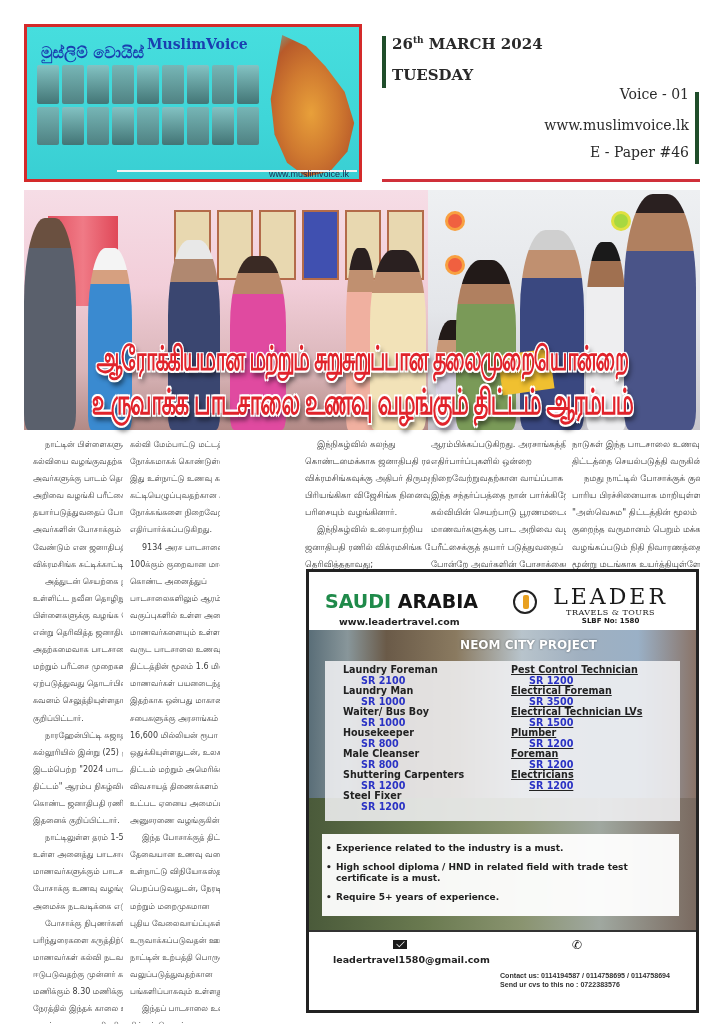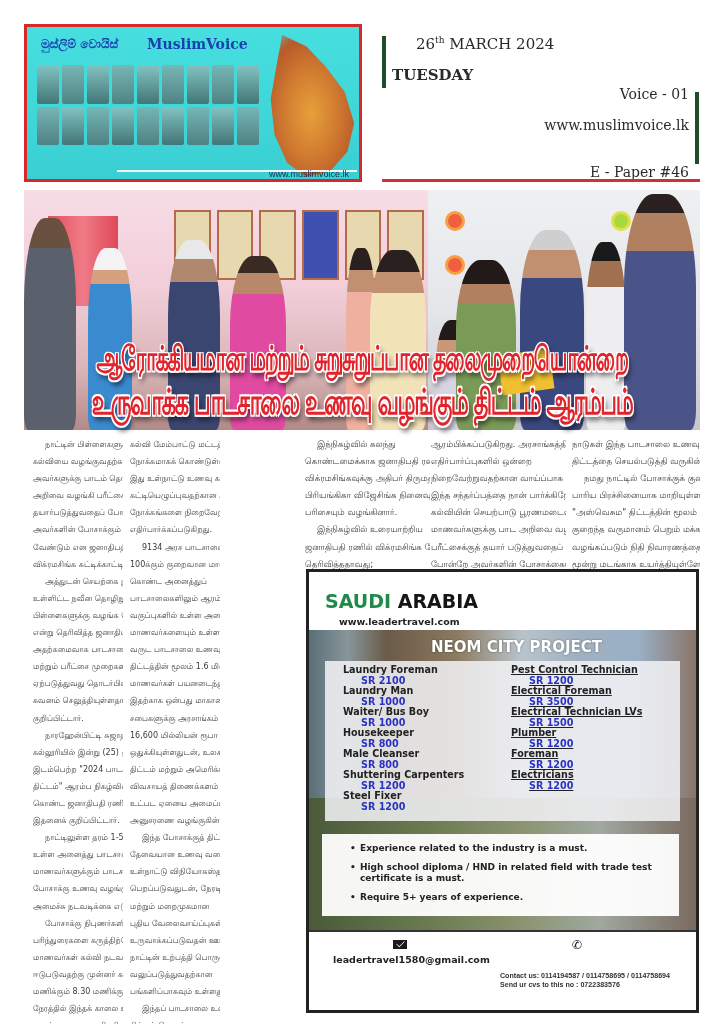--- a/index.html
+++ b/index.html
@@ -5,43 +5,43 @@
   * { box-sizing: border-box; margin: 0; padding: 0; }
   html, body { width: 724px; height: 1024px; background: #ffffff; overflow: hidden; }
   body { position: relative; font-family: "DejaVu Sans", sans-serif; color: #222; }
 
   
   .masthead-logo {
     position: absolute; left: 24px; top: 24px; width: 338px; height: 158px;
     border: 3px solid #d42a2a; background: linear-gradient(180deg, #46dede 0%, #3fd6d8 60%, #39cfd3 100%);
     overflow: hidden;
   }
-  .logo-sinhala { position: absolute; left: 14px; top: 10px; font-size: 12px; font-weight: bold; color: #1a3fb0; font-family: "DejaVu Sans", sans-serif; }
+  .logo-sinhala { position: absolute; left: 14px; top: 16px; font-size: 16px; font-weight: bold; color: #1a3fb0; font-family: "DejaVu Sans", sans-serif; }
   .logo-english { position: absolute; left: 120px; top: 9px; font-size: 14px; font-weight: bold; color: #1a3fb0; font-family: "DejaVu Serif", serif; }
   .logo-portraits { position: absolute; left: 10px; top: 38px; width: 222px; height: 80px; display: grid; grid-template-columns: repeat(9, 1fr); grid-template-rows: 1fr 1fr; gap: 3px; }
   .portrait { background: linear-gradient(180deg, #8aa 0%, #566 100%); border-radius: 2px; opacity: 0.75; }
   .portrait:nth-child(odd) { background: linear-gradient(180deg, #9bb 0%, #455 100%); }
   .logo-map {
     position: absolute; left: 236px; top: 8px; width: 96px; height: 142px;
     background: radial-gradient(ellipse at 50% 55%, #e8a03a 0%, #d07a30 40%, #b85a2a 70%, rgba(200,120,50,0) 100%);
     clip-path: polygon(20% 0%, 45% 8%, 65% 22%, 85% 40%, 95% 62%, 88% 82%, 70% 96%, 45% 100%, 25% 90%, 12% 70%, 8% 45%, 14% 22%);
   }
   .logo-tamil { position: absolute; left: 14px; top: 110px; font-size: 31px; font-weight: bold; color: #1a3fb0; letter-spacing: 1px; font-family: "DejaVu Sans", sans-serif; text-shadow: 1px 1px 0 #0d2680; }
   .logo-underline { position: absolute; left: 90px; top: 143px; width: 240px; height: 2px; background: #f4f4f4; }
   .logo-url { position: absolute; right: 10px; top: 142px; font-size: 9px; color: #1a2a50; font-family: "Liberation Sans", sans-serif; }
 
   .date-bar { position: absolute; left: 382px; top: 36px; width: 4px; height: 52px; background: #1f4d2a; }
-  .date-line { position: absolute; left: 392px; top: 35px; font-family: "DejaVu Serif", serif; font-weight: normal; font-size: 15px; color: #2a2a2a; margin-left: 24px; }
+  .date-line { position: absolute; left: 392px; top: 35px; font-family: "DejaVu Serif", serif; font-weight: bold; font-size: 15px; color: #2a2a2a; }
   .date-line sup { font-size: 9px; }
   .day-line { position: absolute; left: 392px; top: 66px; font-family: "DejaVu Serif", serif; font-weight: bold; font-size: 15px; color: #2a2a2a; }
   .meta-bar { position: absolute; left: 695px; top: 92px; width: 4px; height: 72px; background: #1f4d2a; }
   .meta-right { position: absolute; right: 35px; text-align: right; font-family: "DejaVu Serif", serif; font-weight: normal; font-size: 14px; color: #2a2a2a; }
   .meta-voice { top: 86px; }
   .meta-url { top: 117px; }
-  .meta-epaper { top: 164px; }
+  .meta-epaper { top: 144px; }
   .header-rule { position: absolute; left: 382px; top: 179px; width: 318px; height: 3px; background: #d0303a; }
 
   
   .hero-photo { position: absolute; left: 24px; top: 190px; width: 676px; height: 240px; overflow: hidden; }
   .photo-left { position: absolute; left: 0; top: 0; width: 404px; height: 240px;
     background: linear-gradient(180deg, #f6dde6 0%, #f2ced9 40%, #d9b5b8 75%, #b28a86 100%); }
   .photo-right { position: absolute; left: 404px; top: 0; width: 272px; height: 240px;
     background: linear-gradient(180deg, #eef0f2 0%, #e4e6ea 50%, #c8c6cc 100%); }
   .curtain { position: absolute; left: 24px; top: 26px; width: 70px; height: 90px; background: linear-gradient(90deg, #e25060, #f07a86, #e04858); }
   .posters { position: absolute; left: 150px; top: 20px; width: 250px; height: 70px; display: flex; gap: 6px; }
@@ -93,30 +93,30 @@
   .ad-brand { position: absolute; right: 28px; top: 14px; text-align: center; }
   .ad-brand-icon { position: absolute; left: -40px; top: 4px; width: 24px; height: 24px; border-radius: 50%; border: 2px solid #222; }
   .ad-brand-icon::after { content: ""; position: absolute; left: 8px; top: 3px; width: 6px; height: 14px; background: #e8a020; border-radius: 2px; }
   .ad-brand-name { font-family: "DejaVu Serif", serif; font-size: 22px; letter-spacing: 3px; color: #1a1a1a; line-height: 22px; }
   .ad-brand-sub { font-family: "DejaVu Serif", serif; font-size: 8px; letter-spacing: 0.5px; color: #1a1a1a; }
   .ad-brand-slbf { font-family: "DejaVu Sans", sans-serif; font-weight: bold; font-size: 7px; color: #1a1a1a; }
   .ad-bg { position: absolute; left: 0; top: 58px; width: 100%; height: 300px;
     background: linear-gradient(90deg, #5a6e78 0%, #88969a 10%, #6a5a48 20%, #8a7a60 38%, #b8c4cc 55%, #a0b0c0 70%, #9ab0c6 85%, #8a7468 100%); }
   .ad-bg-low { position: absolute; left: 0; top: 226px; width: 100%; height: 132px;
     background: linear-gradient(90deg, #4a5a3a 0%, #6a7a50 30%, #8a9470 55%, #a0a8a0 75%, #7a6a60 100%); }
-  .ad-project { position: absolute; left: 4px; top: 66px; width: 100%; text-align: center; font-family: "DejaVu Sans", sans-serif; font-weight: bold; font-size: 15px; color: #fff; text-shadow: 0 0 2px rgba(0,0,0,0.5); padding-left: 20px; }
+  .ad-project { position: absolute; left: 16px; top: 66px; width: 100%; text-align: center; font-family: "DejaVu Sans", sans-serif; font-weight: bold; font-size: 12px; color: #fff; text-shadow: 0 0 2px rgba(0,0,0,0.5); padding-left: 20px; }
   .ad-jobs { position: absolute; left: 16px; top: 89px; width: 355px; height: 160px; background: rgba(240,240,242,0.88); }
   .job-col { position: absolute; top: 4px; font-family: "DejaVu Sans", sans-serif; font-weight: bold; }
   .job-col.left { left: 18px; }
   .job-col.right { left: 186px; text-decoration: underline; }
   .job { height: 21px; position: relative; }
   .job-title { font-size: 9.6px; color: #222; line-height: 10px; display: block; white-space: nowrap; }
   .job-pay { font-size: 9.6px; color: #2a32c4; line-height: 11px; display: block; padding-left: 18px; }
   .ad-reqs { position: absolute; left: 13px; top: 262px; width: 357px; height: 82px; background: rgba(255,255,255,0.95); }
-  .ad-reqs ul { list-style: none; padding: 9px 0 0 28px; }
+  .ad-reqs ul { list-style: none; padding: 9px 0 0 4px; }
   .ad-reqs li { font-family: "DejaVu Sans", sans-serif; font-weight: bold; font-size: 9px; color: #222; line-height: 11px; margin-bottom: 8px; padding-left: 10px; position: relative; }
   .ad-reqs li::before { content: "•"; position: absolute; left: 0; top: 0; }
   .ad-footer { position: absolute; left: 0; top: 358px; width: 100%; height: 86px; background: #fff; border-top: 2px solid #333; }
   .ad-mail-icon { position: absolute; left: 84px; top: 8px; width: 14px; height: 9px; background: #1a1a1a; }
   .ad-mail-icon::after { content: ""; position: absolute; left: 2px; top: 0; width: 10px; height: 5px; border-bottom: 1.5px solid #fff; border-left: 1.5px solid #fff; transform: skewX(0) rotate(-45deg) scale(0.7); transform-origin: center; }
   .ad-email { position: absolute; left: 24px; top: 22px; font-family: "DejaVu Sans", sans-serif; font-weight: bold; font-size: 9.5px; color: #222; }
   .ad-phone-icon { position: absolute; left: 263px; top: 6px; font-size: 12px; color: #1a1a1a; }
   .ad-contact { position: absolute; left: 191px; top: 24px; font-family: "Liberation Sans", sans-serif; font-weight: bold; font-size: 7.1px; color: #333; line-height: 9px; margin-top: 16px; }
 </style>
 </head>
@@ -299,20 +299,26 @@
     <div class="line">குறைந்த வருமானம் பெறும் மக்களுக்கு</div>
     <div class="line">வழங்கப்படும் நிதி நிவாரணத்தை</div>
     <div class="line">மூன்று மடங்காக உயர்த்தியுள்ளோம் -</div>
     <div class="line">என்றார்.</div>
   </div>
 
 <div class="ad">
   <div class="ad-top">
     <div class="ad-country"><span class="g">SAUDI</span><span class="k"> ARABIA</span></div>
     <div class="ad-site">www.leadertravel.com</div>
+    <div class="ad-brand">
+      <div class="ad-brand-icon"></div>
+      <div class="ad-brand-name">LEADER</div>
+      <div class="ad-brand-sub">TRAVELS &amp; TOURS</div>
+      <div class="ad-brand-slbf">SLBF No: 1580</div>
+    </div>
   </div>
   <div class="ad-bg"></div>
   <div class="ad-bg-low"></div>
   <div class="ad-project">NEOM CITY PROJECT</div>
   <div class="ad-jobs">
     <div class="job-col left">
         <div class="job">
           <span class="job-title">Laundry Foreman</span>
           <span class="job-pay">SR 2100</span>
         </div>

